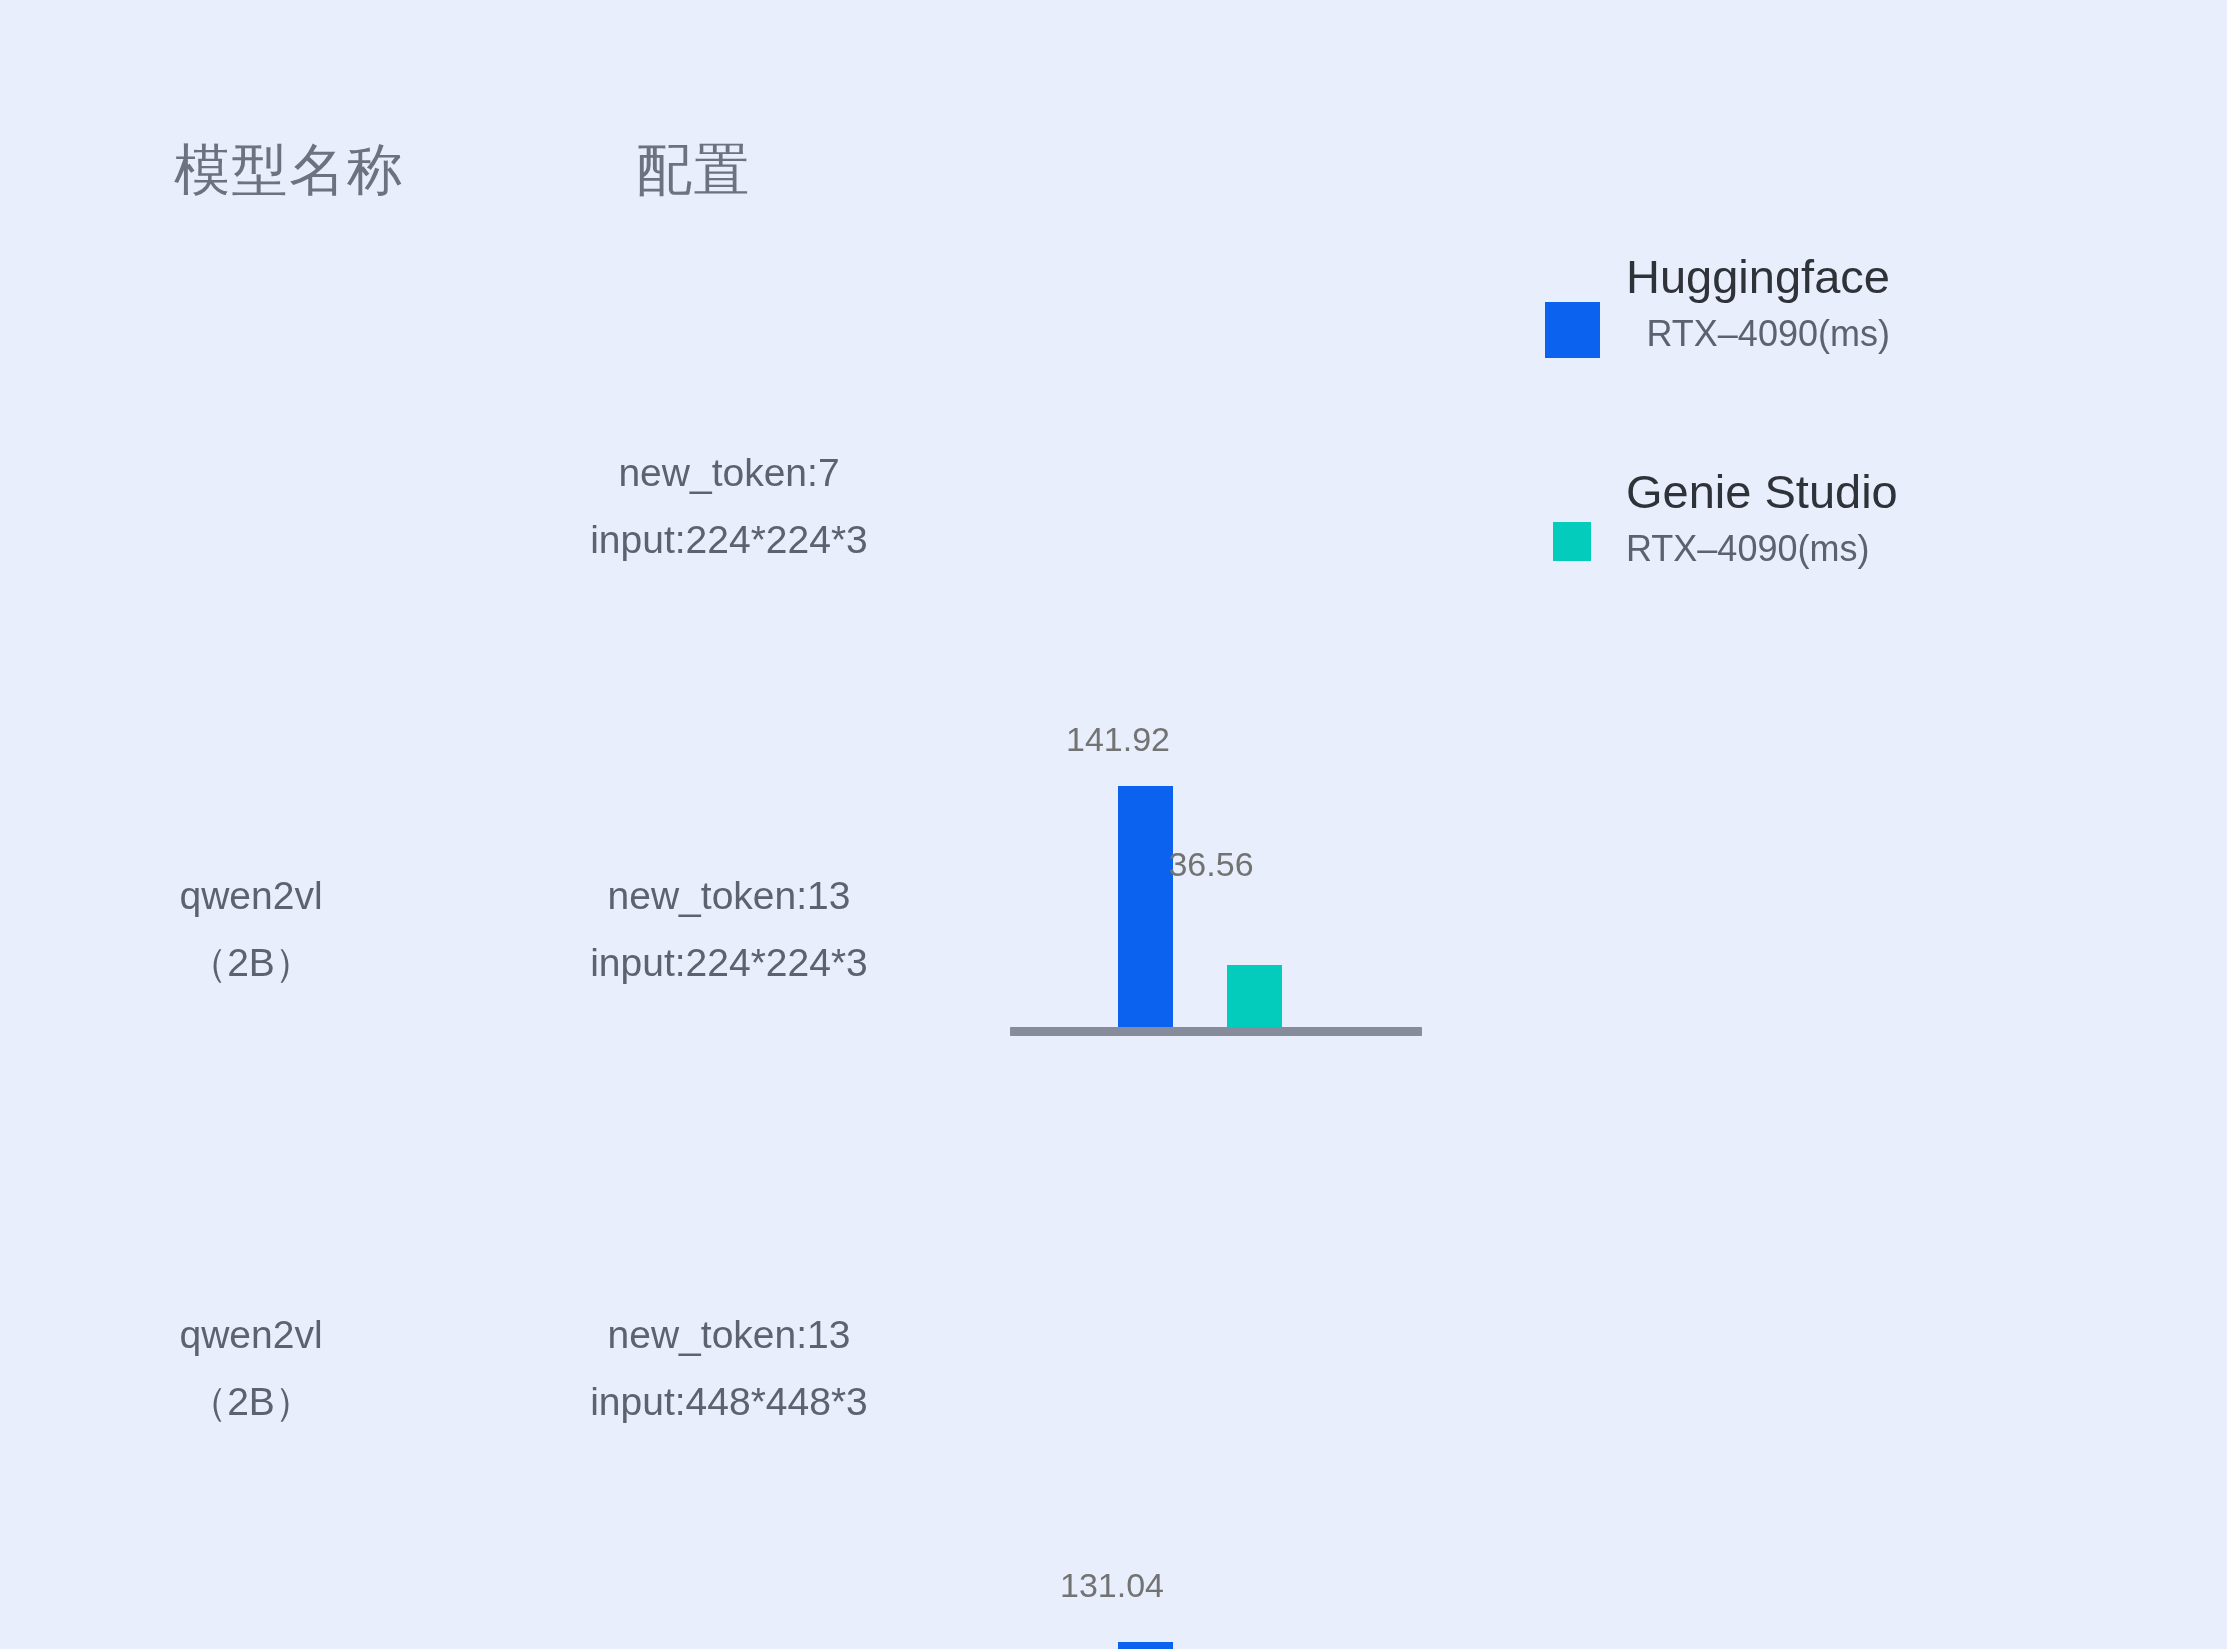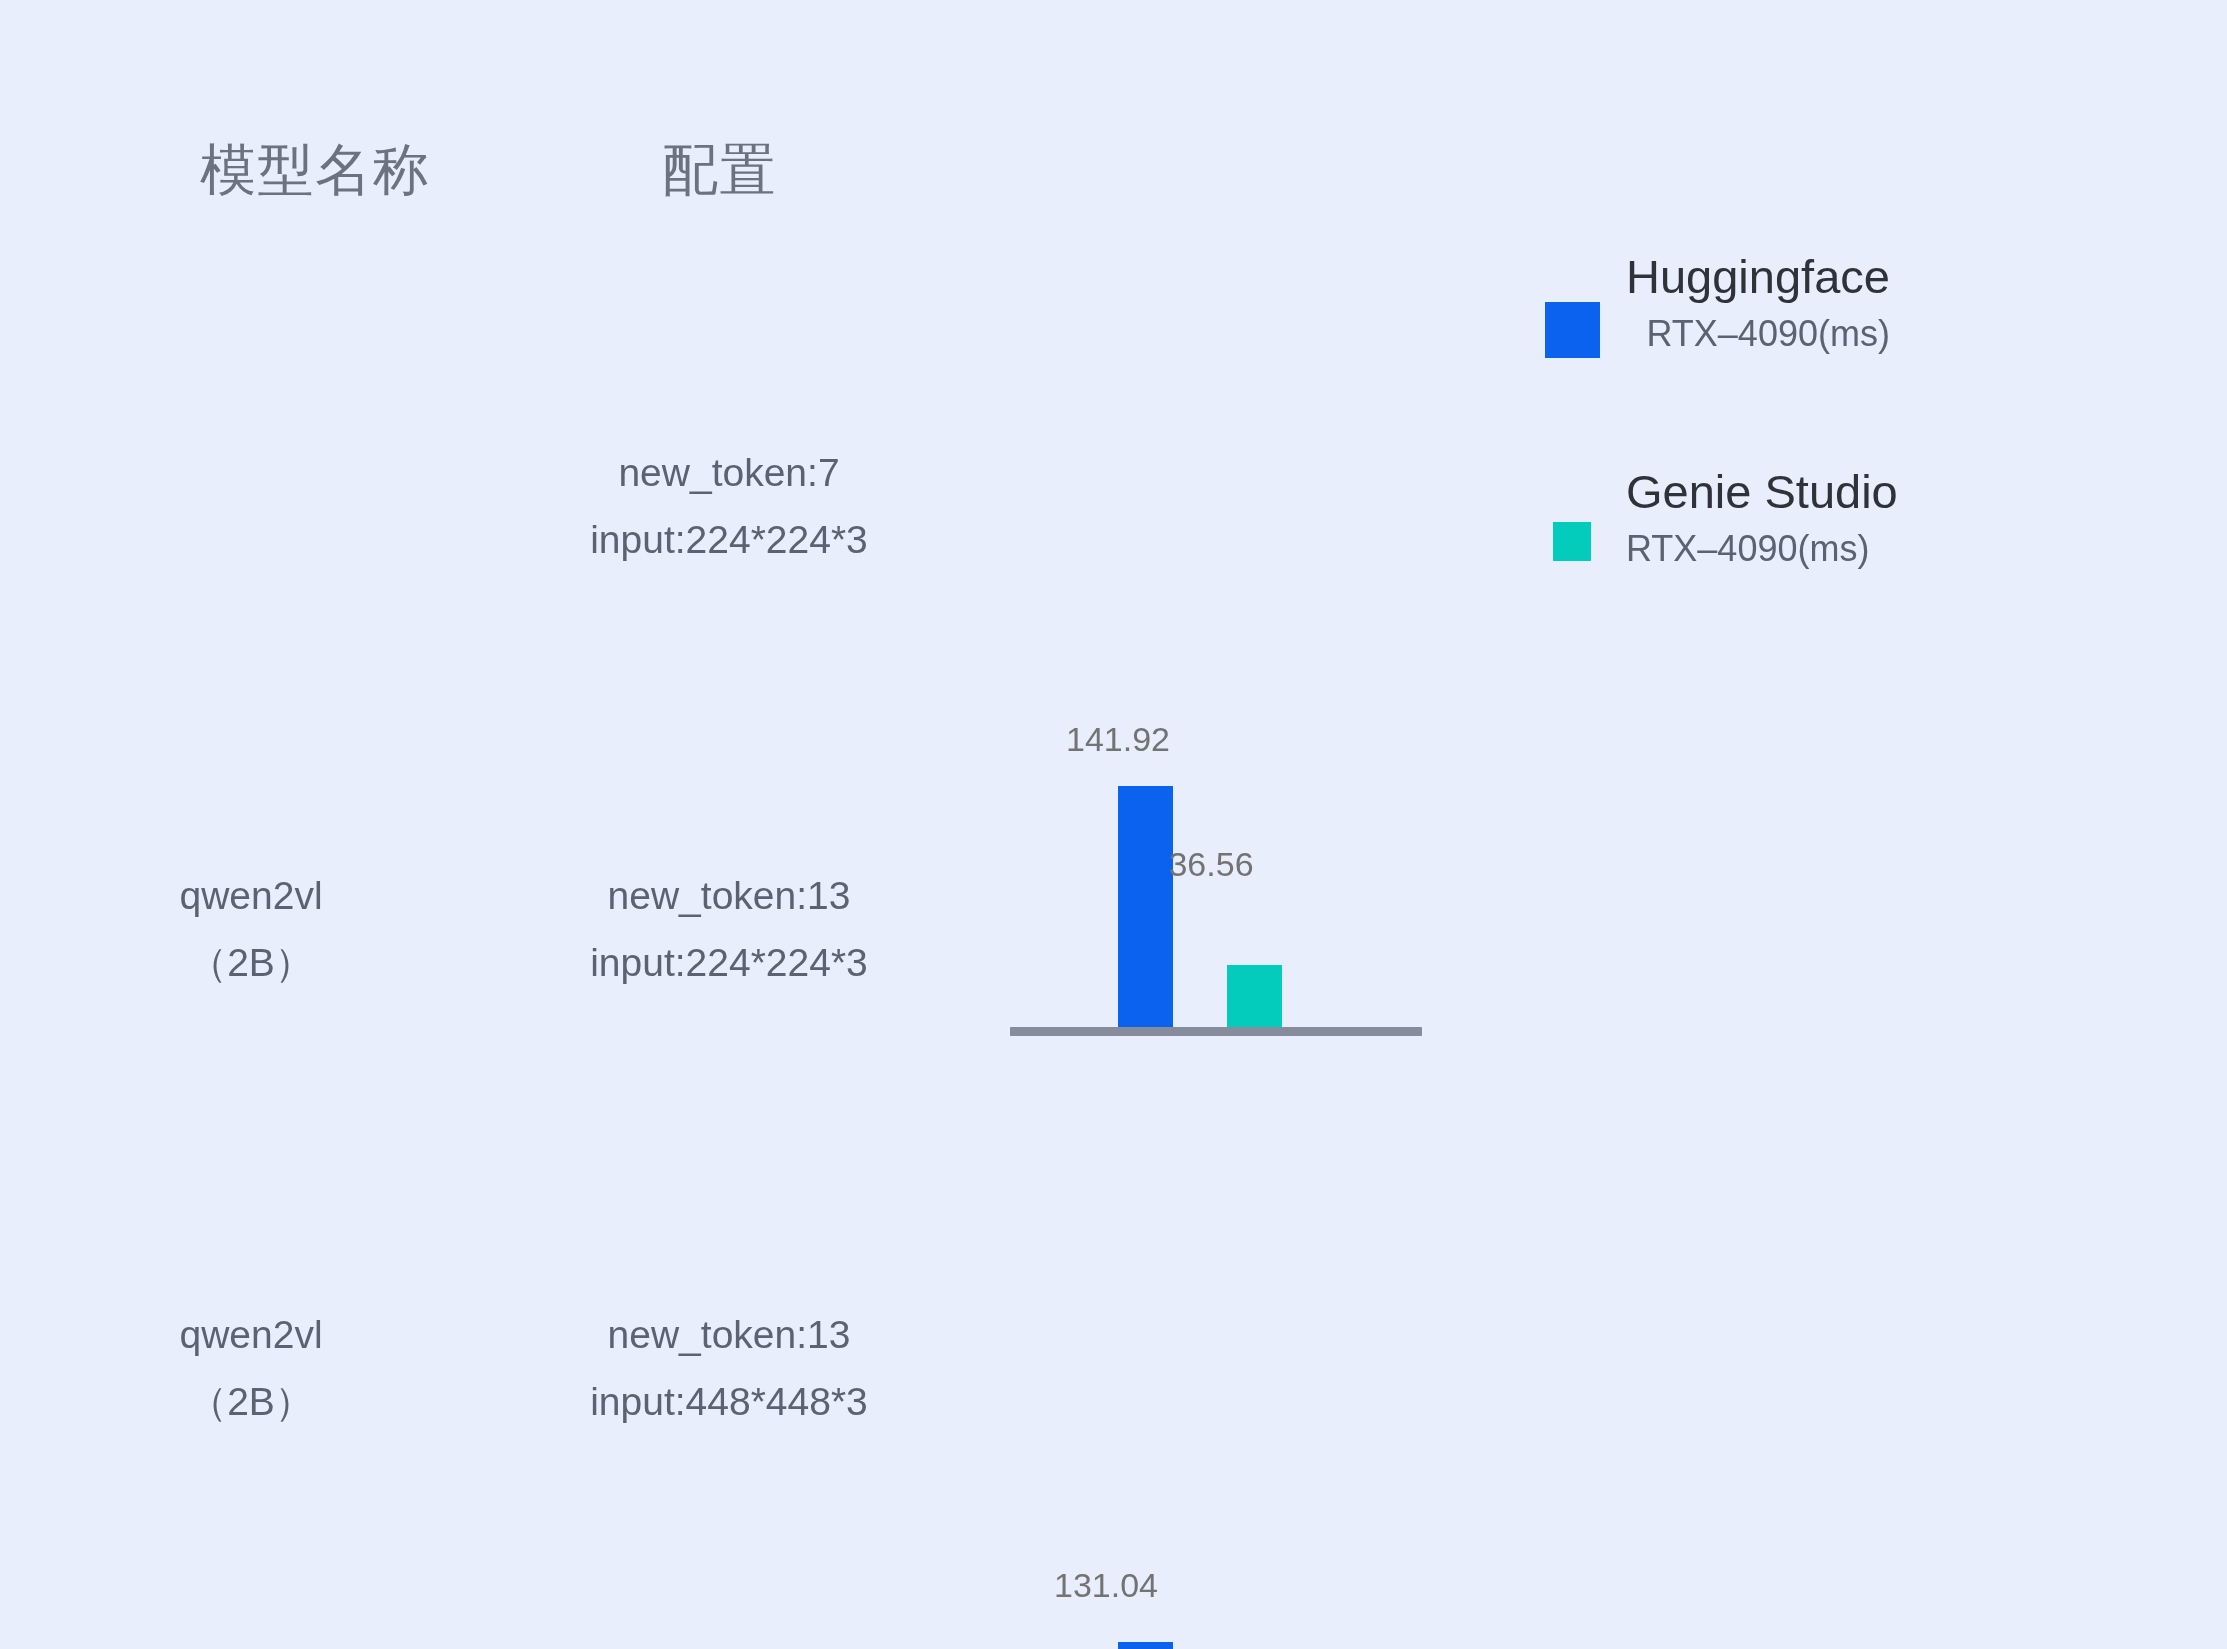--- a/index.html
+++ b/index.html
@@ -21,21 +21,20 @@
   }
 
   
   .col-header {
     position: absolute;
     color: #6b7280;
     font-size: 56px;
     font-weight: 400;
     letter-spacing: 1.6px;
     white-space: nowrap;
-    margin-left: 26px;
   }
   #header-model  { left: 174px; top: 133px; }
   #header-config { left: 636px; top: 133px; }
 
   
   .row {
     position: absolute;
     left: 0;
     width: 2227px;
   }
@@ -158,21 +157,21 @@
   <div class="row" id="row-1">
     <div class="cell-text cell-model">
       <span class="line1">qwen2vl</span>
       <span class="line2">（2B）</span>
     </div>
     <div class="cell-text cell-config">
       <span class="line1">new_token:13</span>
       <span class="line2">input:224*224*3</span>
     </div>
     <div class="chart" id="chart-1">
-      <div class="bar-label" style="left:2px; top:-17px;">131.04</div>
+      <div class="bar-label" style="left:8px; top:-17px;">131.04</div>
       <div class="bar blue" style="top:59px; height:231px;"></div>
 
     </div>
   </div>
 
   <div class="row" id="row-2">
     <div class="cell-text cell-model">
       <span class="line1">qwen2vl</span>
       <span class="line2">（2B）</span>
     </div>

